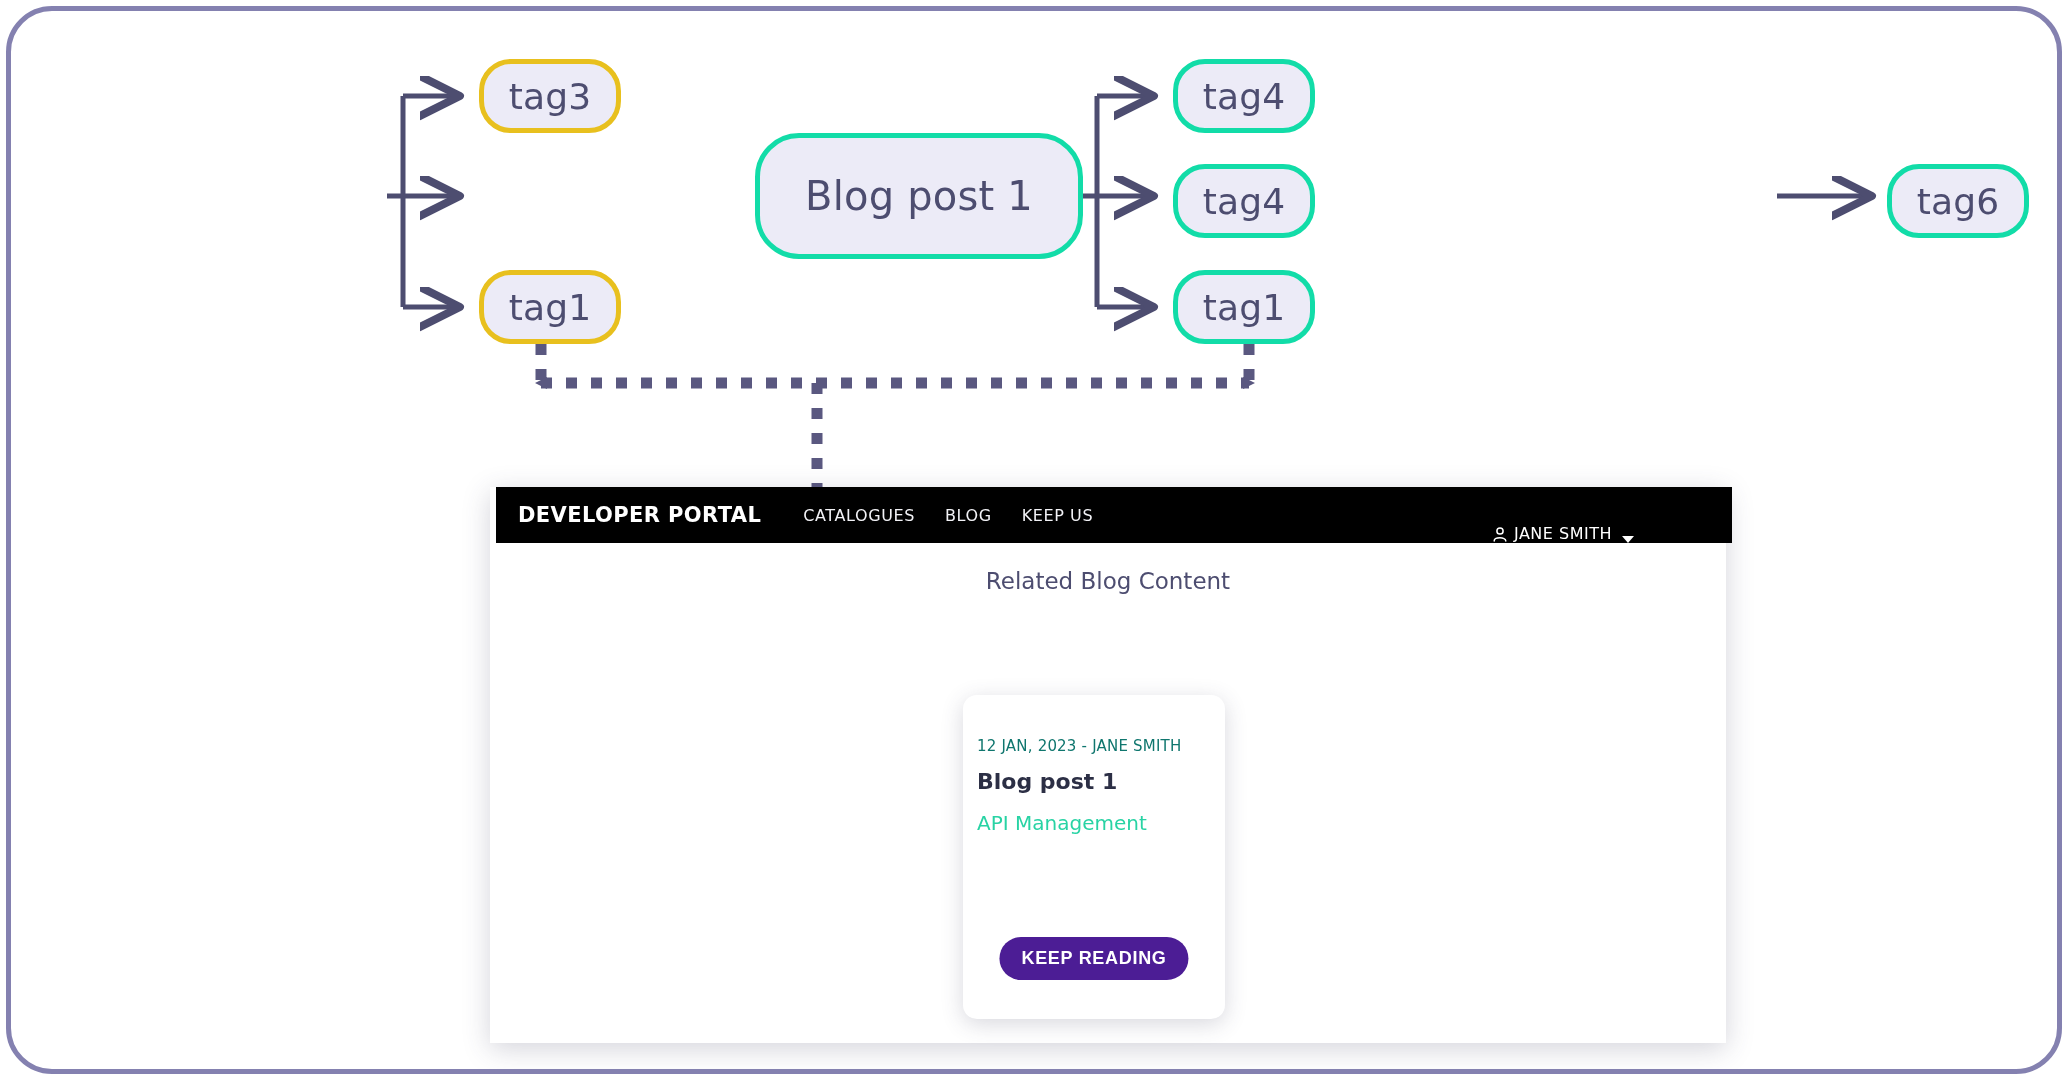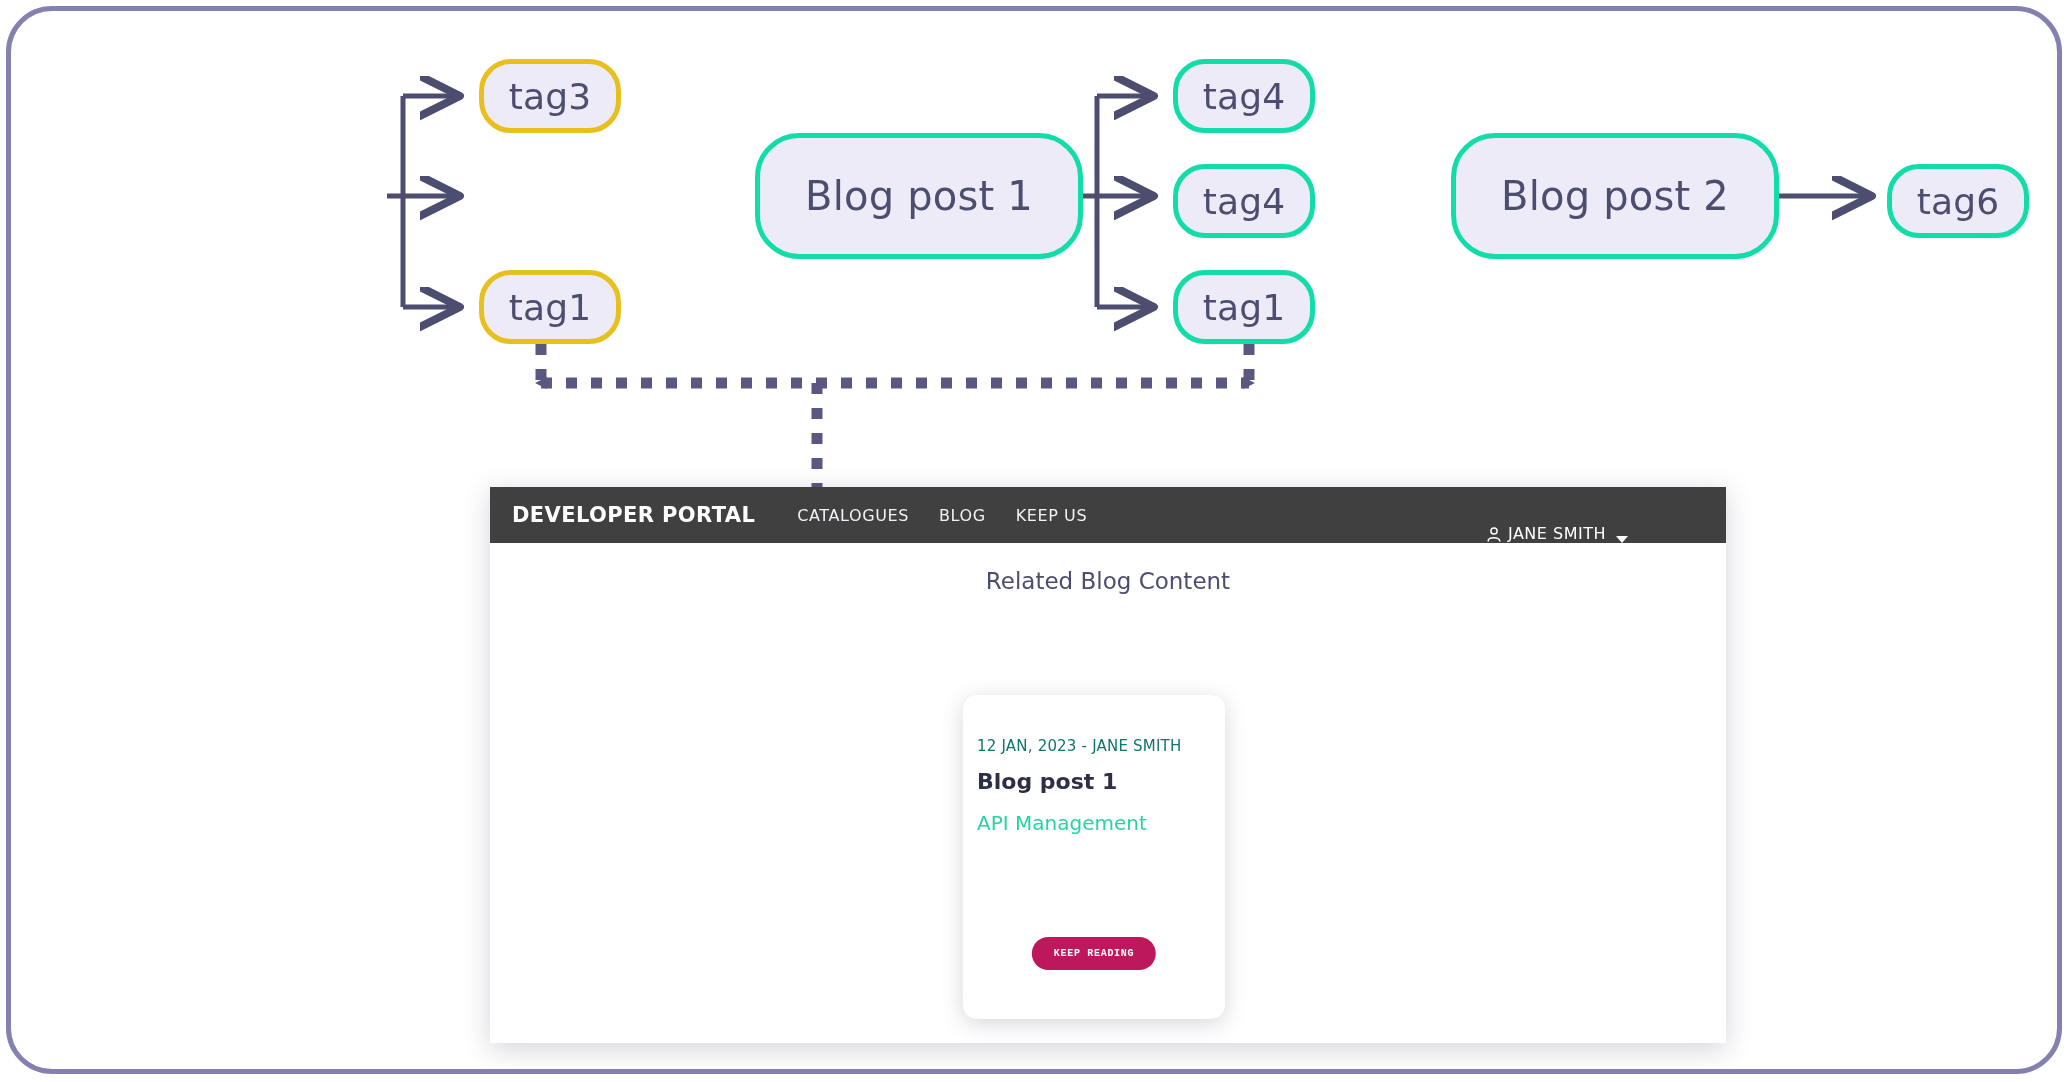--- a/index.html
+++ b/index.html
@@ -46,22 +46,22 @@
   .node.tag.teal{border-color:#12dca8;}
 
   
   #portal{
     position:absolute;
     left:479px;top:476px;width:1236px;height:556px;
     background:#ffffff;
     box-shadow:0 6px 26px rgba(60,60,90,.22);
   }
   #portal-header{
-    position:absolute;left:0;top:0;width:100%;height:56px;
-    background:#404040;
+    position:absolute;left:6px;top:0;width:100%;height:56px;
+    background:#000000;
     display:flex;align-items:center;
   }
   #portal-brand{
     color:#ffffff;font-size:21px;font-weight:bold;letter-spacing:.4px;
     margin-left:22px;
   }
   #portal-nav{display:flex;align-items:center;margin-left:42px;gap:30px;}
   .nav-item{
     color:#f2f2f6;font-size:16px;letter-spacing:.6px;font-weight:500;
     cursor:pointer;white-space:nowrap;
@@ -95,24 +95,24 @@
   #card-title{
     position:absolute;left:14px;top:74px;width:240px;
     color:#2c2f45;font-size:22px;font-weight:bold;
   }
   #card-tag{
     position:absolute;left:14px;top:116px;width:240px;
     color:#28d3a4;font-size:20px;cursor:pointer;
   }
   #keep-reading{
     position:absolute;left:50%;transform:translateX(-50%);top:242px;
-    background:#be185d;color:#ffffff;border:none;
+    background:#4c1d95;color:#ffffff;border:none;
     border-radius:22px;padding:11px 22px;
-    font-size:10px;font-weight:bold;letter-spacing:.7px;
-    font-family:Liberation Mono, monospace;
+    font-size:18px;font-weight:bold;letter-spacing:.7px;
+    font-family:Liberation Sans, sans-serif;
     cursor:pointer;white-space:nowrap;
   }
 </style>
 </head>
 <body>
 
 <div id="frame">
   <div id="canvas">
 
     <svg id="wires" viewBox="0 0 2056 1068">
@@ -178,23 +178,20 @@
     <div class="node tag teal" style="left:1162px;top:48px;width:142px;height:74px;">
       <span>tag4</span>
     </div>
     <div class="node tag teal" style="left:1162px;top:153px;width:142px;height:74px;">
       <span>tag4</span>
     </div>
     <div class="node tag teal" style="left:1162px;top:259px;width:142px;height:74px;">
       <span>tag1</span>
     </div>
 
-    <div class="node big teal" style="left:1440px;top:122px;width:328px;height:126px;">
-      <span>Blog post 2</span>
-    </div>
     <div class="node tag teal" style="left:1876px;top:153px;width:142px;height:74px;">
       <span>tag6</span>
     </div>
 
     <div id="portal">
 
       <div id="portal-header">
         <div id="portal-brand">DEVELOPER PORTAL</div>
         <nav id="portal-nav">
           <span class="nav-item">CATALOGUES</span>

